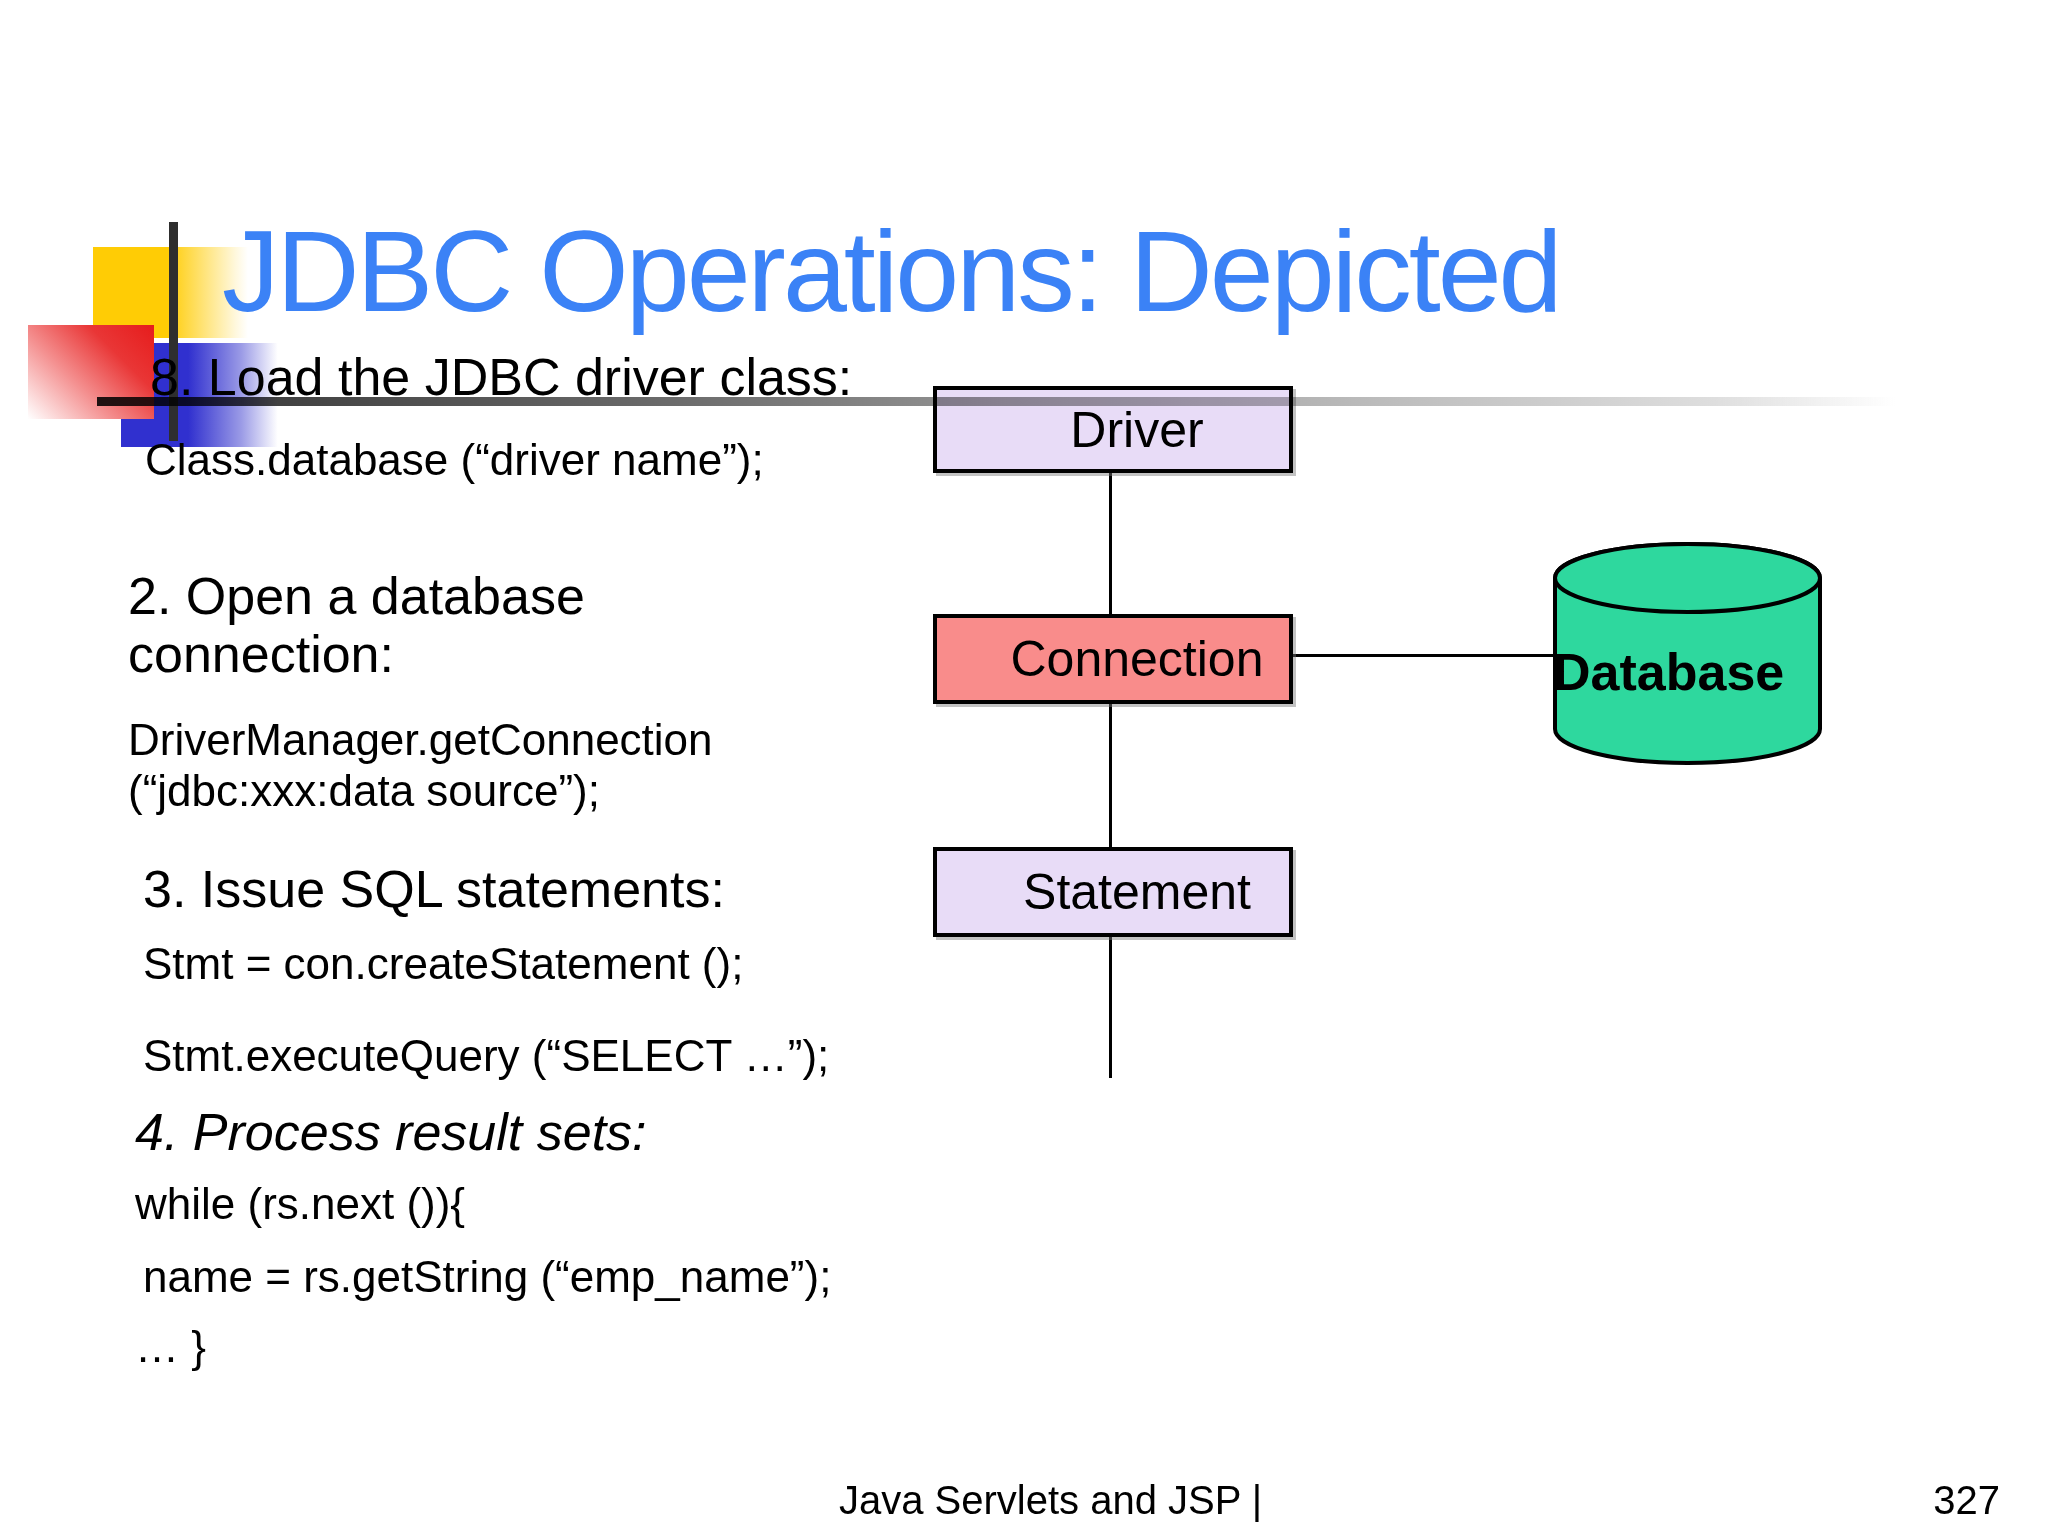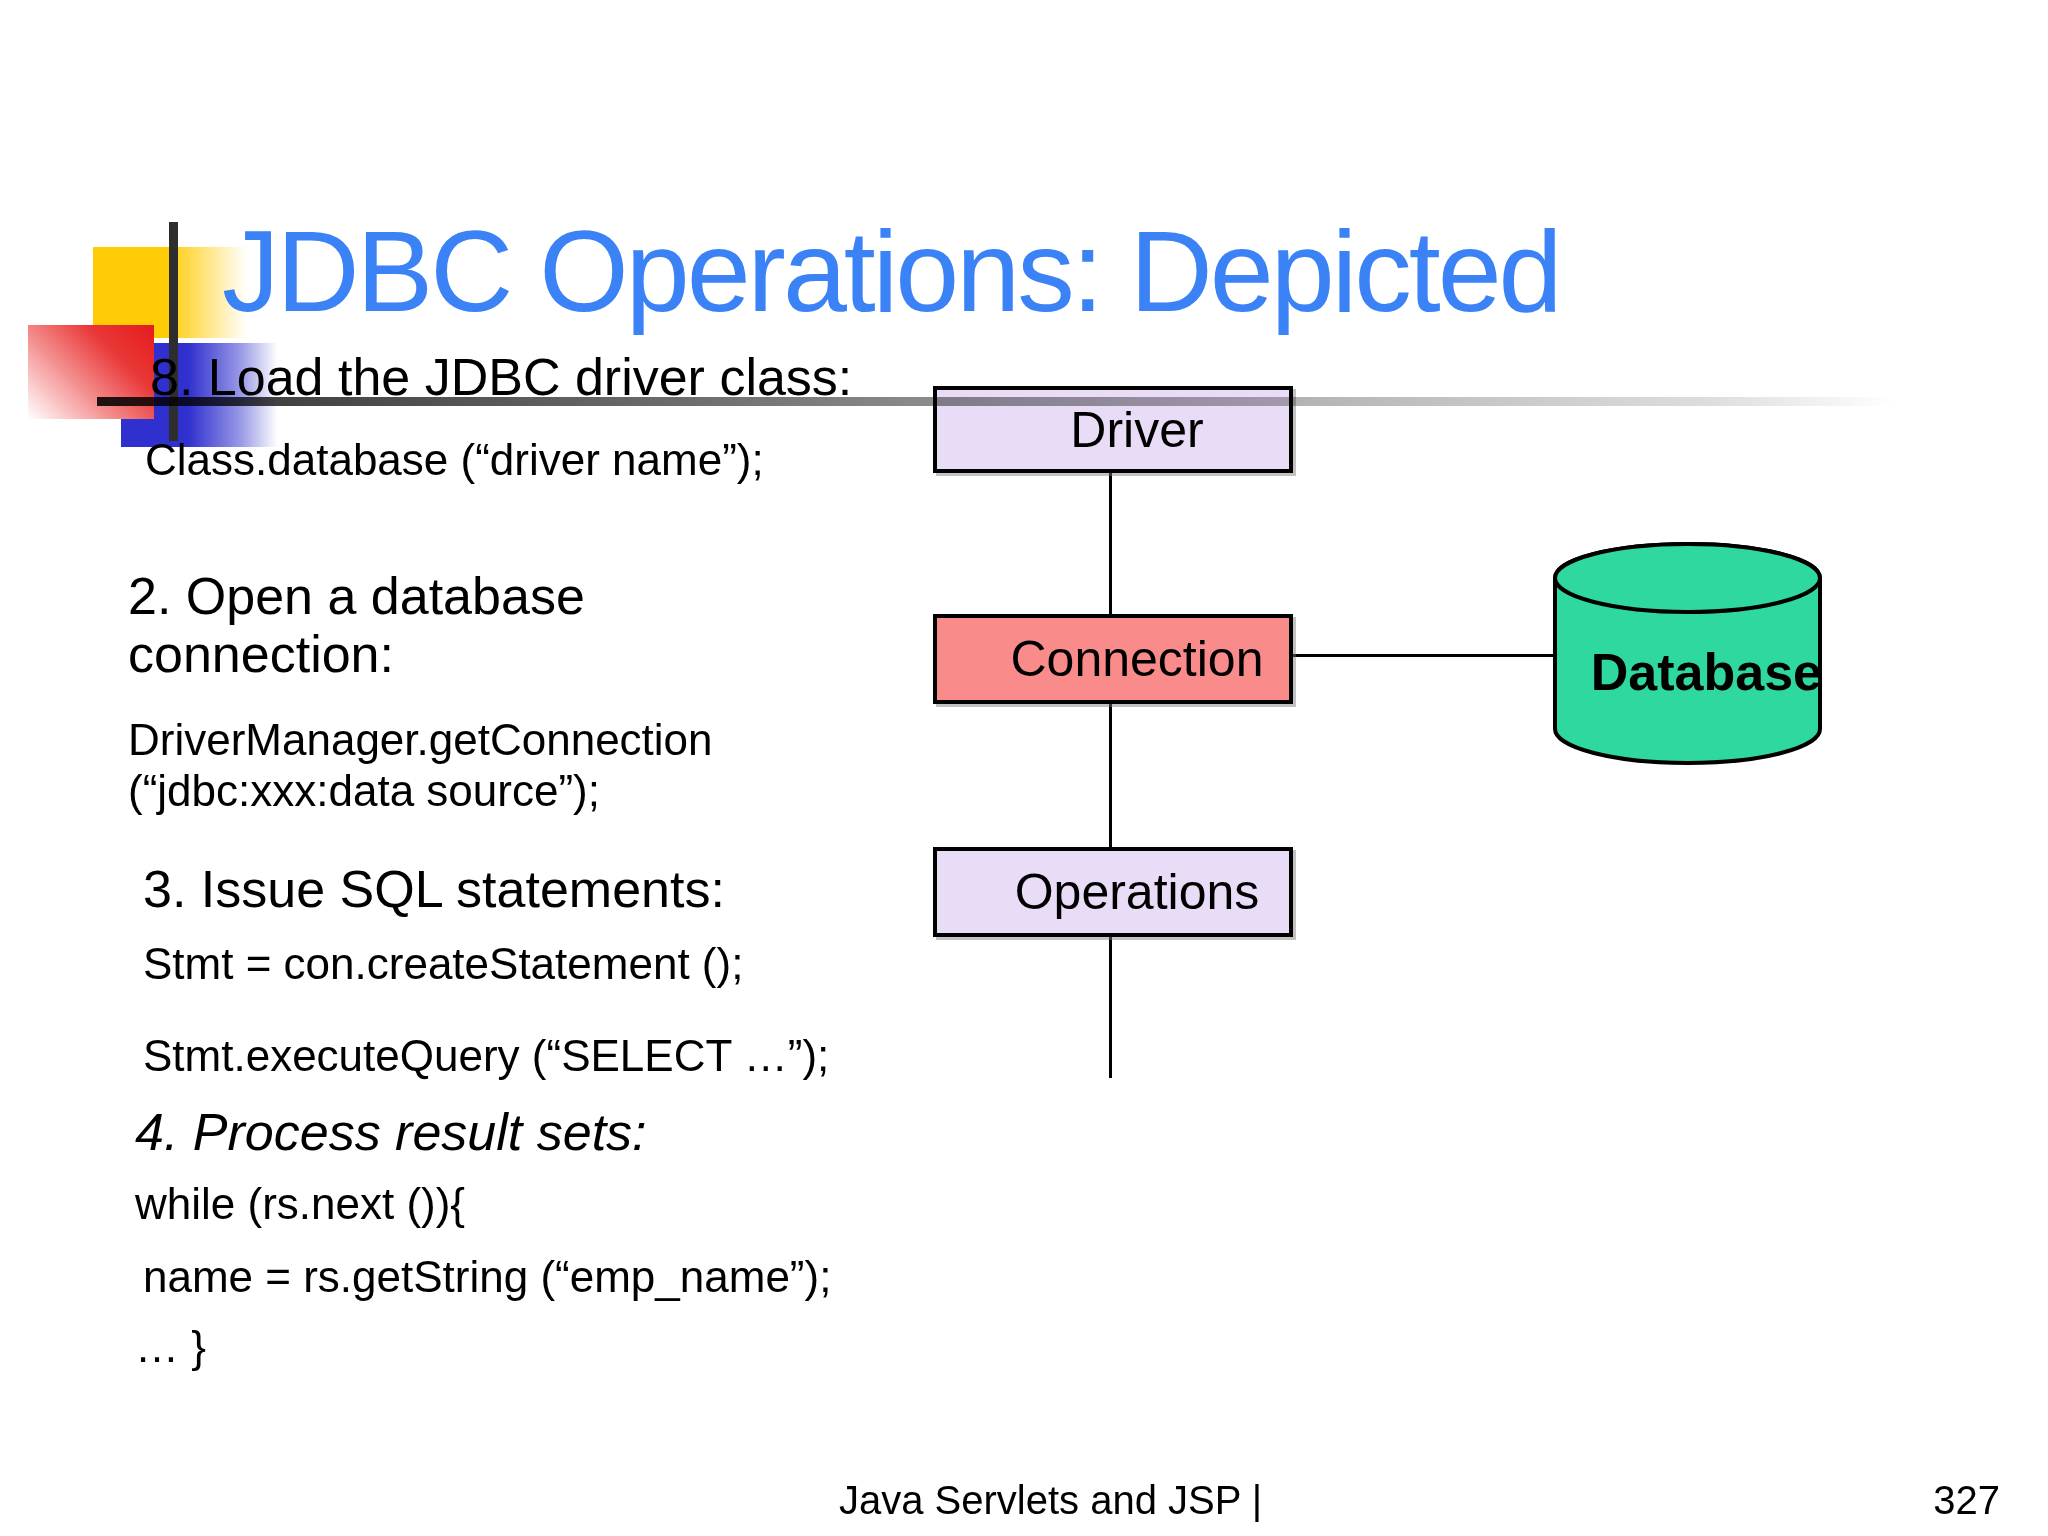--- a/index.html
+++ b/index.html
@@ -59,21 +59,21 @@
   .n-statement{top:847px;height:90px;}
   .n-resultset{top:1078px;height:90px;}
   .edge{position:absolute;background:#000;z-index:4;}
   .e1{left:1109px;top:473px;width:3px;height:141px;}
   .e2{left:1109px;top:704px;width:3px;height:143px;}
   .e3{left:1109px;top:937px;width:3px;height:141px;}
   .e4{left:1290px;top:654px;width:266px;height:3px;}
   .cylinder{position:absolute;left:1553px;top:542px;width:269px;height:223px;z-index:5;}
   .cylinder-label{
     position:absolute;left:1553px;top:642px;width:269px;
-    text-align:right;font-size:52px;font-weight:bold;z-index:6;
+    text-align:left;font-size:52px;font-weight:bold;z-index:6;
   }
   
   .footer-text{position:absolute;left:839px;top:1478px;font-size:40px;white-space:nowrap;}
   .page-number{position:absolute;left:1860px;top:1478px;width:140px;font-size:40px;text-align:right;}
 </style>
 </head>
 <body>
 
 <div class="slide">
 
@@ -104,21 +104,21 @@
   <div class="edge e3"></div>
   <div class="edge e4"></div>
 
   <div class="node node-purple n-driver">
     <span>Driver</span>
   </div>
   <div class="node node-salmon n-connection">
     <span>Connection</span>
   </div>
   <div class="node node-purple n-statement">
-    <span>Operations</span>
+    <span>Statement</span>
   </div>
 
   <svg class="cylinder" viewBox="0 0 269 223" xmlns="http://www.w3.org/2000/svg">
     <path d="M2,36 v151 a132.5,34 0 0 0 265,0 V36 a132.5,34 0 0 0 -265,0 z" fill="#2ed89e" stroke="#000" stroke-width="4"></path>
     <ellipse cx="134.5" cy="36" rx="132.5" ry="34" fill="#2ed89e" stroke="#000" stroke-width="4"></ellipse>
   </svg>
   <div class="cylinder-label">Database</div>
 
   <div class="hrule"></div>
 

